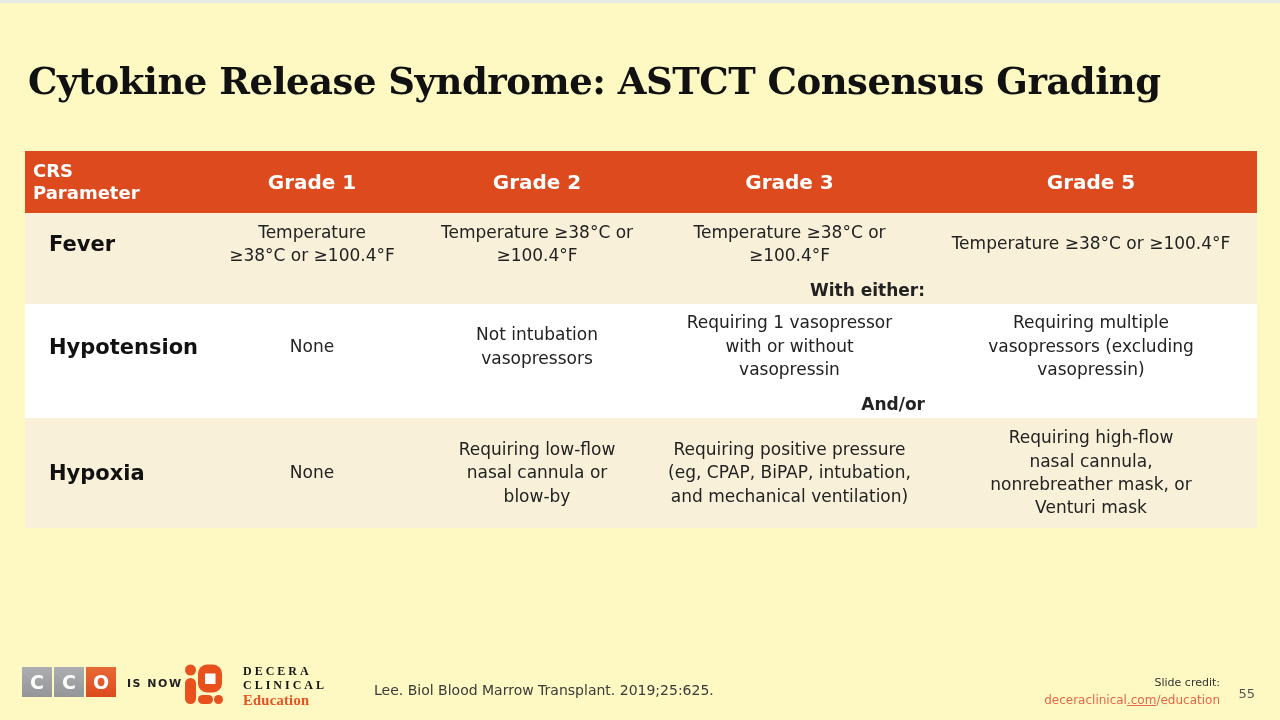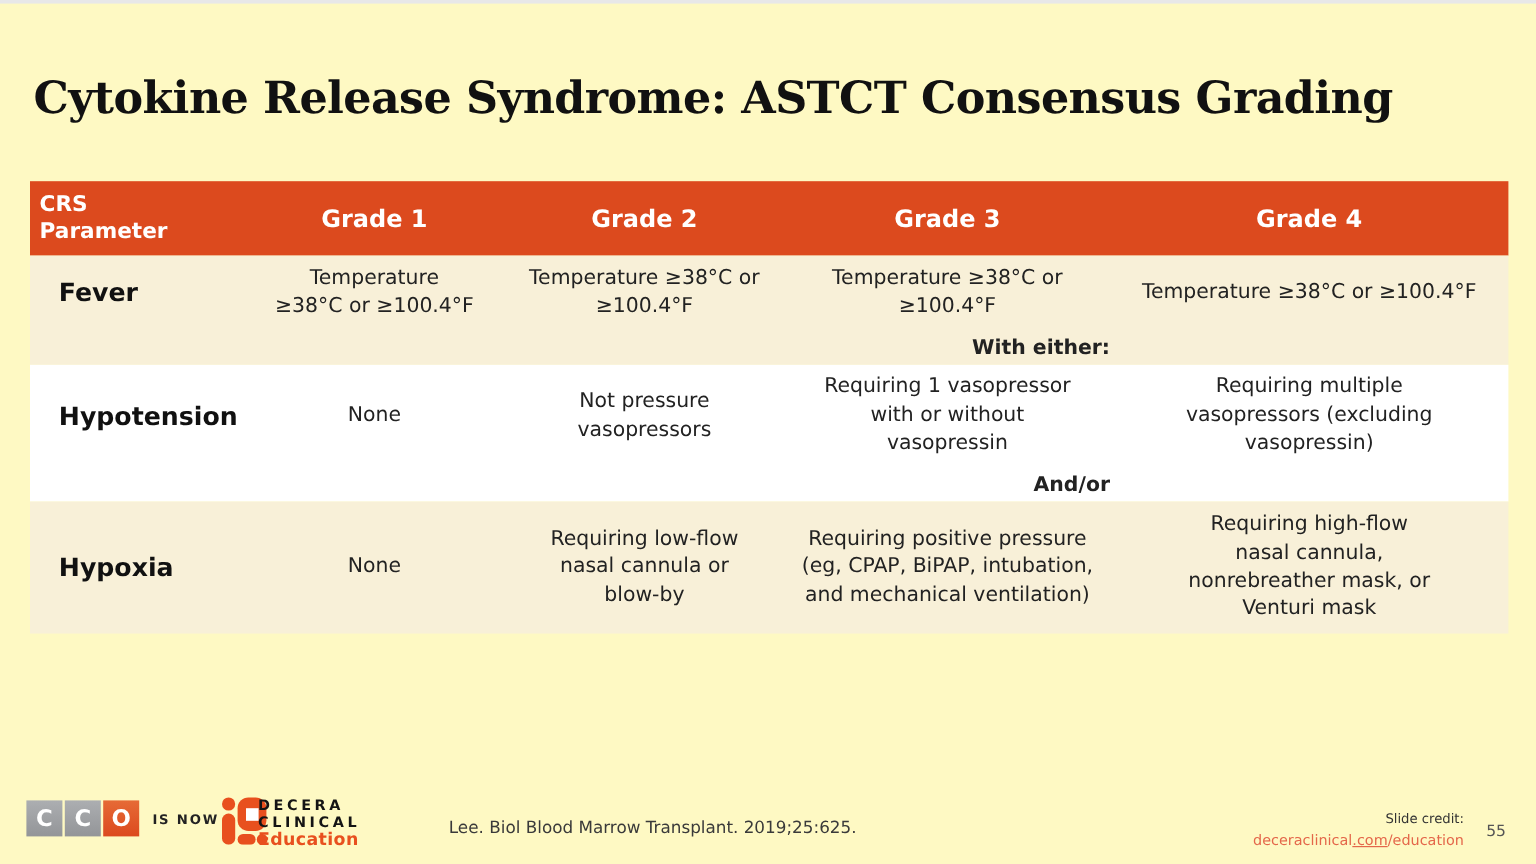--- a/index.html
+++ b/index.html
@@ -47,21 +47,21 @@
     width:30px; height:30px; display:flex; align-items:center; justify-content:center;
     color:#ffffff; font-weight:bold; font-size:19px;
     background:linear-gradient(#ACAEB1,#939598);
   }
   .cco-sq.orange { background:linear-gradient(#E66A36,#DC4A1E); }
   .is-now {
     position:absolute; left:127px; top:674px; font-size:11px; font-weight:bold;
     letter-spacing:1.5px; color:#222222;
   }
   .decera-icon { position:absolute; left:185px; top:661px; }
-  .decera-text { position:absolute; left:215px; top:662px; line-height:1; }
+  .decera-text { position:absolute; left:243px; top:662px; line-height:1;font-family:Liberation Serif, serif; }
   .decera-line {
     font-size:12px; font-weight:bold; letter-spacing:3px; color:#141414;
     margin-bottom:2px;
   }
   .decera-edu { font-size:14.5px; font-weight:bold; color:#E8501E; letter-spacing:0.3px; }
   .citation { position:absolute; left:374px; top:679px; font-size:14px; color:#3a3a3a;text-align:right; }
   .slide-credit { position:absolute; right:60px; top:673px; text-align:right; line-height:1.2; }
   .slide-credit-label { font-size:11px; color:#333333; }
   .slide-credit-link { font-size:12px; color:#E4674A; text-decoration:none; }
   .slide-credit-link .u { text-decoration:underline; }
@@ -75,21 +75,21 @@
   <div class="title">Cytokine Release Syndrome: ASTCT Consensus Grading</div>
 
   <div class="crs-table">
 
     <div class="trow header-row">
       <div class="crs-head">CRS
 Parameter</div>
       <div class="grade-head">Grade 1</div>
       <div class="grade-head">Grade 2</div>
       <div class="grade-head">Grade 3</div>
-      <div class="grade-head">Grade 4</div>
+      <div class="grade-head">Grade 5</div>
     </div>
 
     <div class="band-cream">
       <div class="trow cells cells-fever">
         <div class="param-label">Fever</div>
         <div class="cell">Temperature
 ≥38°C or ≥100.4°F</div>
         <div class="cell">Temperature ≥38°C or
 ≥100.4°F</div>
         <div class="cell">Temperature ≥38°C or
@@ -98,21 +98,21 @@
       </div>
       <div class="trow connector-row">
         <div class="connector">With either:</div>
       </div>
     </div>
 
     <div class="band-white">
       <div class="trow cells cells-hypot">
         <div class="param-label">Hypotension</div>
         <div class="cell">None</div>
-        <div class="cell">Not pressure
+        <div class="cell">Not intubation
 vasopressors</div>
         <div class="cell">Requiring 1 vasopressor
 with or without
 vasopressin</div>
         <div class="cell">Requiring multiple
 vasopressors (excluding
 vasopressin)</div>
       </div>
       <div class="trow connector-row">
         <div class="connector">And/or</div>

